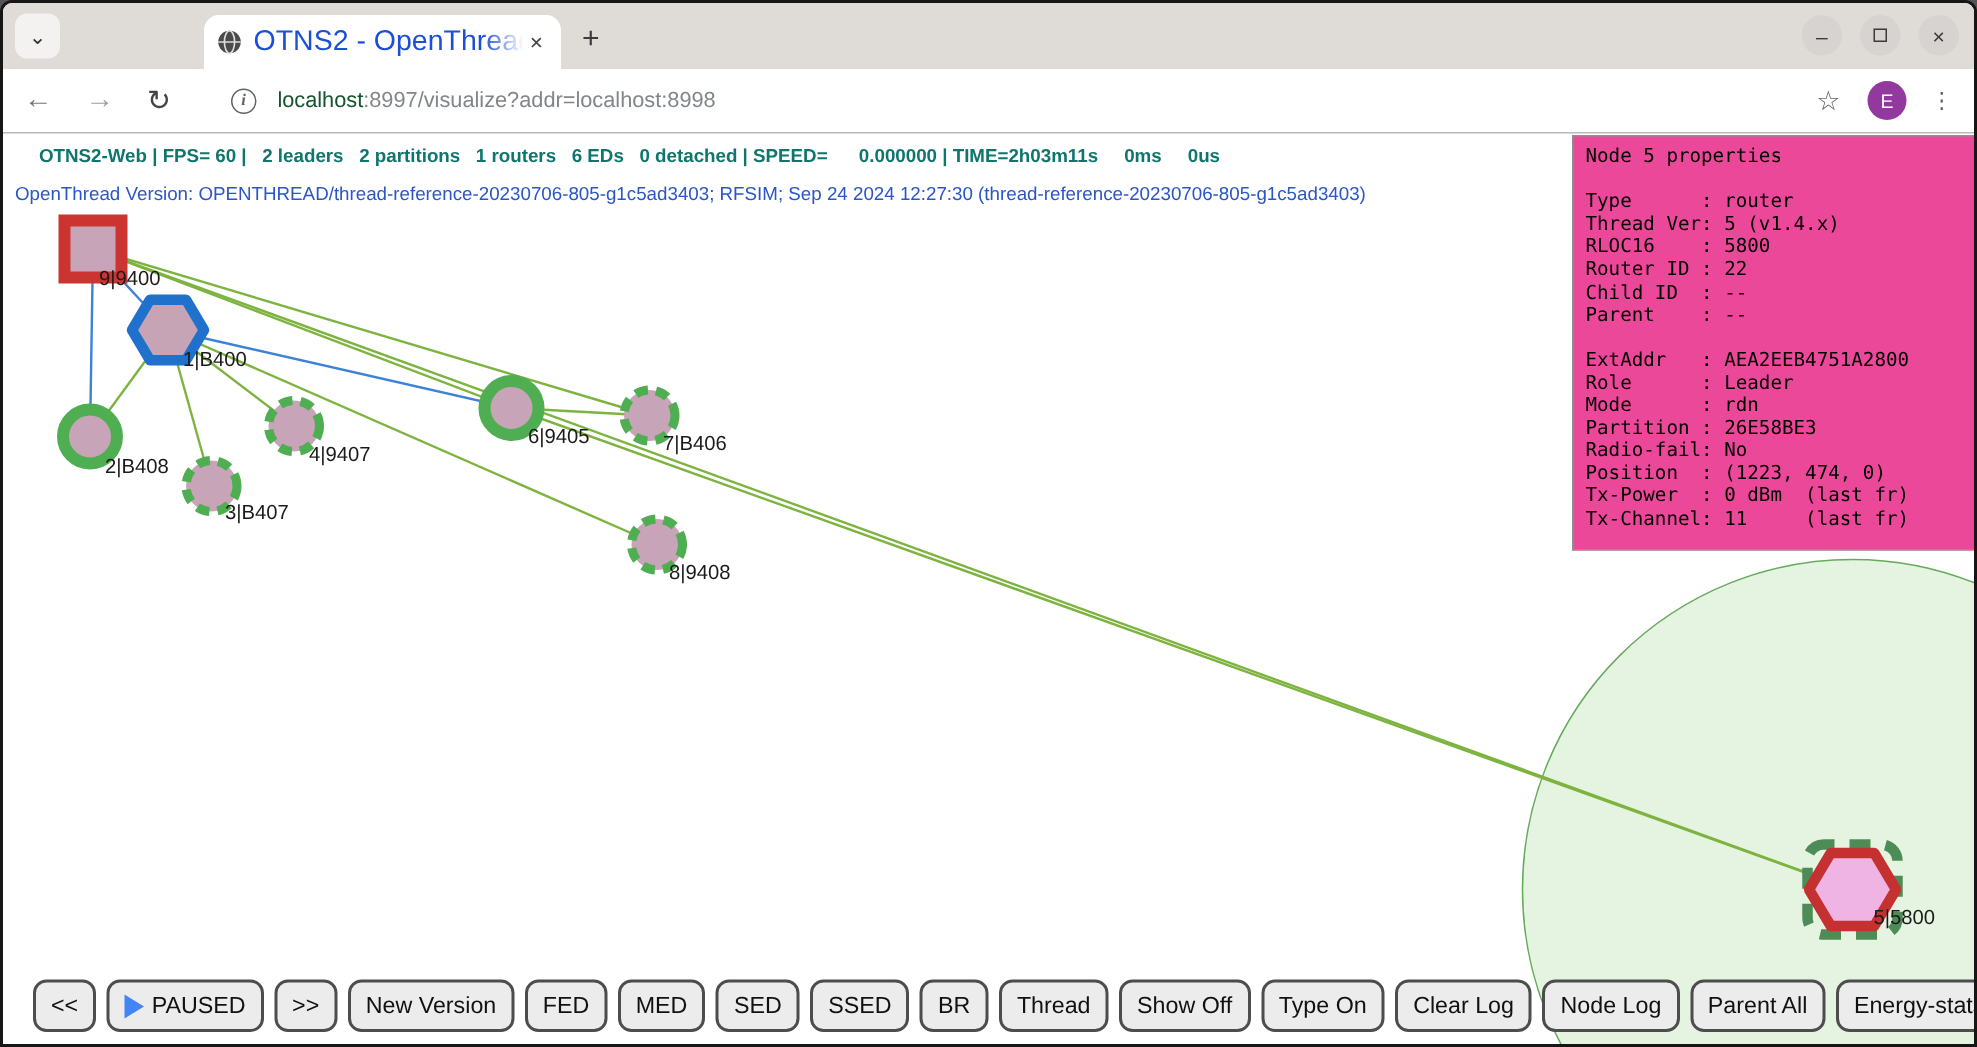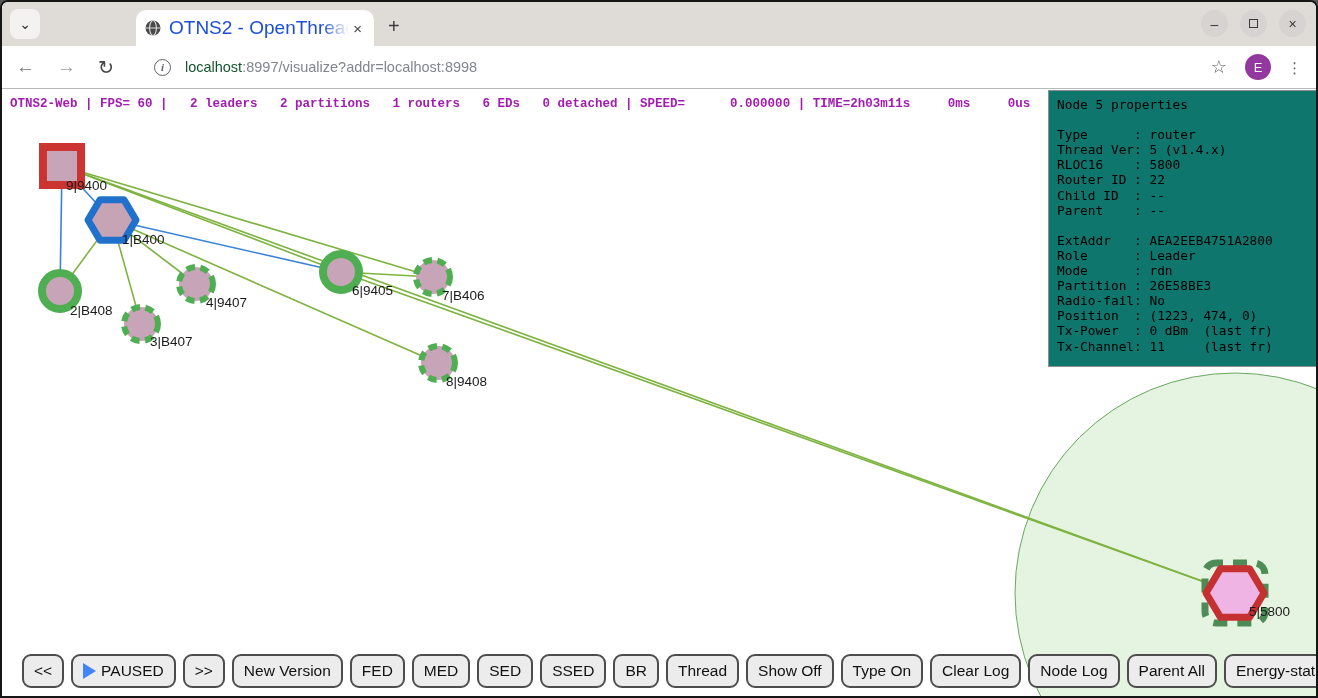--- a/index.html
+++ b/index.html
@@ -32,24 +32,24 @@
     font-style:italic;font-weight:bold;margin:0 14px 0 18px;}
   .url{font-size:14.5px;color:#80868b;white-space:nowrap;flex:1;}
   .url b{color:#14532d;font-weight:normal;}
   .star{font-size:18px;color:#5f6368;margin-right:18px;}
   .avatar{width:26px;height:26px;border-radius:50%;background:#93389f;color:#fff;font-size:13px;
     display:flex;align-items:center;justify-content:center;margin-right:16px;}
   .kebab{color:#5f6368;font-size:15px;letter-spacing:0;line-height:5px;text-align:center;}
   
   .content{position:relative;height:610px;background:#fff;border-top:1px solid #b9b9b9;overflow:hidden;}
   #net{position:absolute;left:0;top:0;}
-  .statusline{position:absolute;left:8px;top:8px;font-family:Liberation Mono, monospace;
-    font-weight:bold;font-size:12.5px;color:#a21caf;white-space:pre;z-index:3;}
+  .statusline{position:absolute;left:24px;top:8px;font-family:Liberation Sans, sans-serif;
+    font-weight:bold;font-size:12.5px;color:#0f766e;white-space:pre;z-index:3;}
   .versionline{position:absolute;left:8px;top:33px;font-size:12.5px;color:#2a56c6;white-space:pre;z-index:3;}
-  .propspanel{position:absolute;right:0;top:1px;width:268px;height:277px;background:#0f766e;
+  .propspanel{position:absolute;right:0;top:1px;width:268px;height:277px;background:#ec4899;
     border:1px solid #909090;border-right:none;padding:6px 8px;z-index:4;
     font-family:"DejaVu Sans Mono",monospace;font-size:12.8px;line-height:15.1px;color:#000;white-space:pre;}
   .btnrow{position:absolute;left:20px;bottom:10px;display:flex;gap:7px;z-index:5;}
   .btnrow button{font-family:"Liberation Sans",sans-serif;font-size:15.5px;color:#111;
     background:#ececec;border:2px solid #4d4d4d;border-radius:9px;padding:6px 10px;white-space:nowrap;
     display:flex;align-items:center;gap:5px;}
   .play-tri{width:0;height:0;border-top:8px solid transparent;border-bottom:8px solid transparent;
     border-left:13px solid #4285f4;display:inline-block;}
 </style>
 </head>
@@ -118,20 +118,21 @@
         <text x="350" y="206" font-size="13.5" font-family="&quot;Liberation Sans&quot;,sans-serif" fill="#1a1a1a">6|9405</text>
         <circle cx="431" cy="188" r="17" fill="#c8a4b8" stroke="#4fae51" stroke-width="6" stroke-dasharray="8.5 5.5"></circle>
         <text x="440" y="211" font-size="13.5" font-family="&quot;Liberation Sans&quot;,sans-serif" fill="#1a1a1a">7|B406</text>
         <circle cx="436" cy="274" r="17" fill="#c8a4b8" stroke="#4fae51" stroke-width="6" stroke-dasharray="8.5 5.5"></circle>
         <text x="444" y="297" font-size="13.5" font-family="&quot;Liberation Sans&quot;,sans-serif" fill="#1a1a1a">8|9408</text>
         <rect x="1203" y="474" width="60" height="60" rx="11" fill="none" stroke="#4e8c57" stroke-width="7" stroke-dasharray="14 10" stroke-dashoffset="7"></rect>
         <polygon points="1204,504 1218.5,479.64 1247.5,479.64 1262,504 1247.5,528.36 1218.5,528.36" fill="#efb4e4" stroke="#c53030" stroke-width="7" stroke-linejoin="round"></polygon>
         <text x="1247" y="527" font-size="13.5" font-family="&quot;Liberation Sans&quot;,sans-serif" fill="#1a1a1a">5|5800</text>
       </svg>
     <div class="statusline">OTNS2-Web | FPS= 60 |   2 leaders   2 partitions   1 routers   6 EDs   0 detached | SPEED=      0.000000 | TIME=2h03m11s     0ms     0us</div>
+    <div class="versionline">OpenThread Version: OPENTHREAD/thread-reference-20230706-805-g1c5ad3403; RFSIM; Sep 24 2024 12:27:30 (thread-reference-20230706-805-g1c5ad3403)</div>
     <div class="propspanel"><span>Node 5 properties</span><span id="props-body">
 
 Type      : router
 Thread Ver: 5 (v1.4.x)
 RLOC16    : 5800
 Router ID : 22
 Child ID  : --
 Parent    : --
 
 ExtAddr   : AEA2EEB4751A2800

